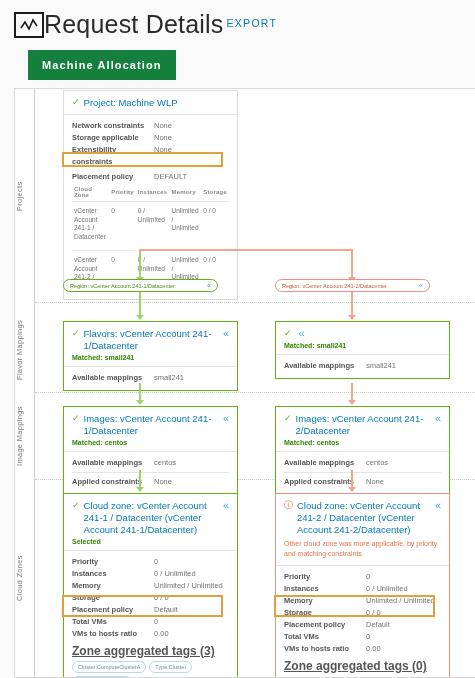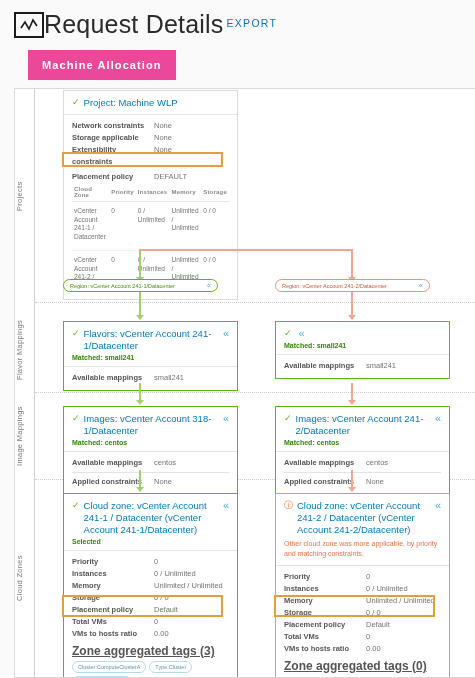--- a/index.html
+++ b/index.html
@@ -25,21 +25,21 @@
   .page-title {
     font-size:25px; font-weight:400; color:#2b2b2b;
     letter-spacing:.2px; line-height:1;
   }
   .export-link {
     font-size:10.5px; letter-spacing:1.3px; color:#0079b8;
     text-transform:uppercase; cursor:pointer; margin-left:3px; padding-top:5px;
   }
   .tab-btn {
     margin:12px 0 0 14px;
-    background:#ec4899; color:#fff; border:0;
+    background:#15803d; color:#fff; border:0;
     font-family:"Liberation Sans", sans-serif;
     font-size:11px; font-weight:bold; letter-spacing:1.1px;
     padding:9px 14px; cursor:pointer; display:inline-block;
   }
 
   
   .diagram {
     position:absolute; left:14px; top:88px;
     width:461px; height:590px;
     border:1px solid #d9d9d9; border-right:0; background:#fff;
@@ -281,21 +281,21 @@
 
     <div class="conn ok" style="left:104px; top:294px; height:20px;"></div>
     <div class="conn warn" style="left:316px; top:294px; height:20px;"></div>
     <div class="arrow ok" style="left:101px; top:311px;"></div>
     <div class="arrow warn" style="left:313px; top:311px;"></div>
 
     <div class="card ok-card" style="left:28px; top:317px; width:175px;">
       <div class="card-head">
         <div class="card-title">
           <span class="status-ico" style="color:#60b515;">✓</span>
-          <span class="ttext">Images: vCenter Account 318-1/Datacenter</span>
+          <span class="ttext">Images: vCenter Account 241-1/Datacenter</span>
           <span class="collapse-ico">«</span>
         </div>
         <div class="sub-ok">
           <span>Matched:</span>
           <span>centos</span>
         </div>
       </div>
       <div class="card-body">
         <div class="kv">
           <span class="k">Available mappings</span>

